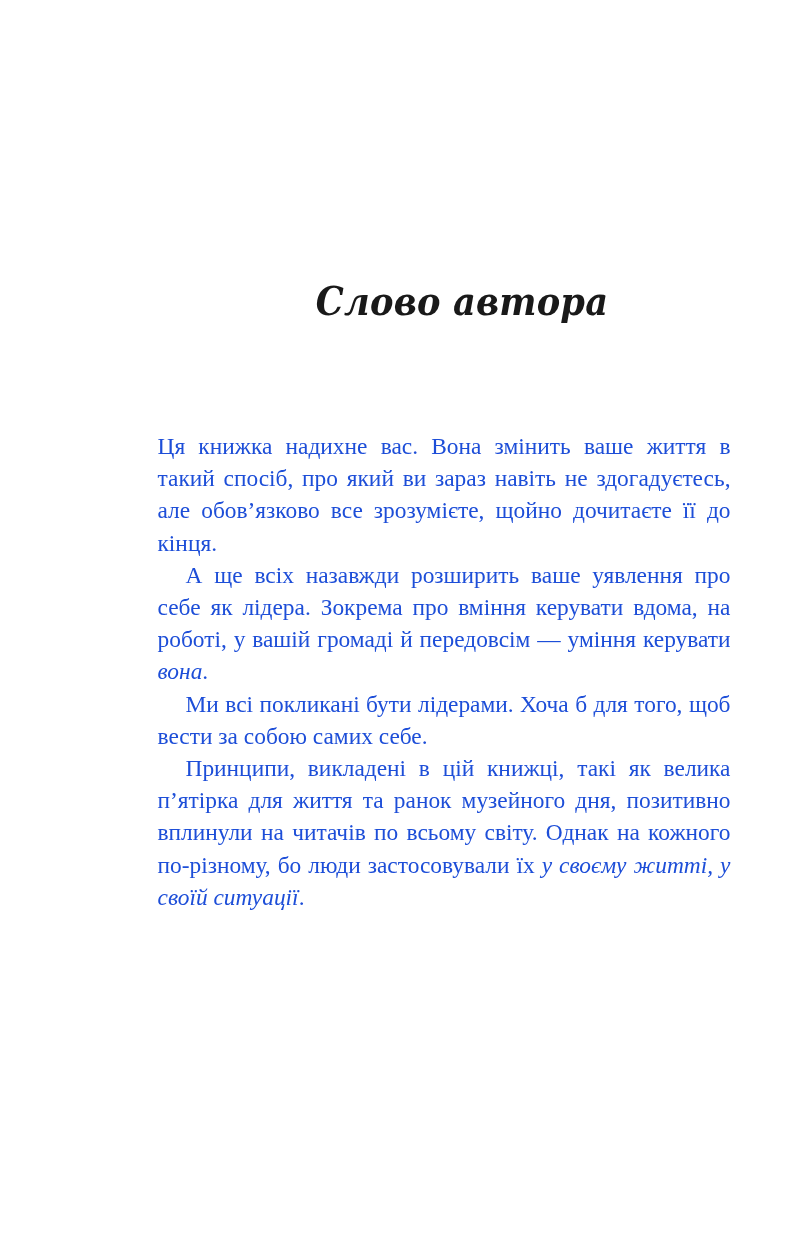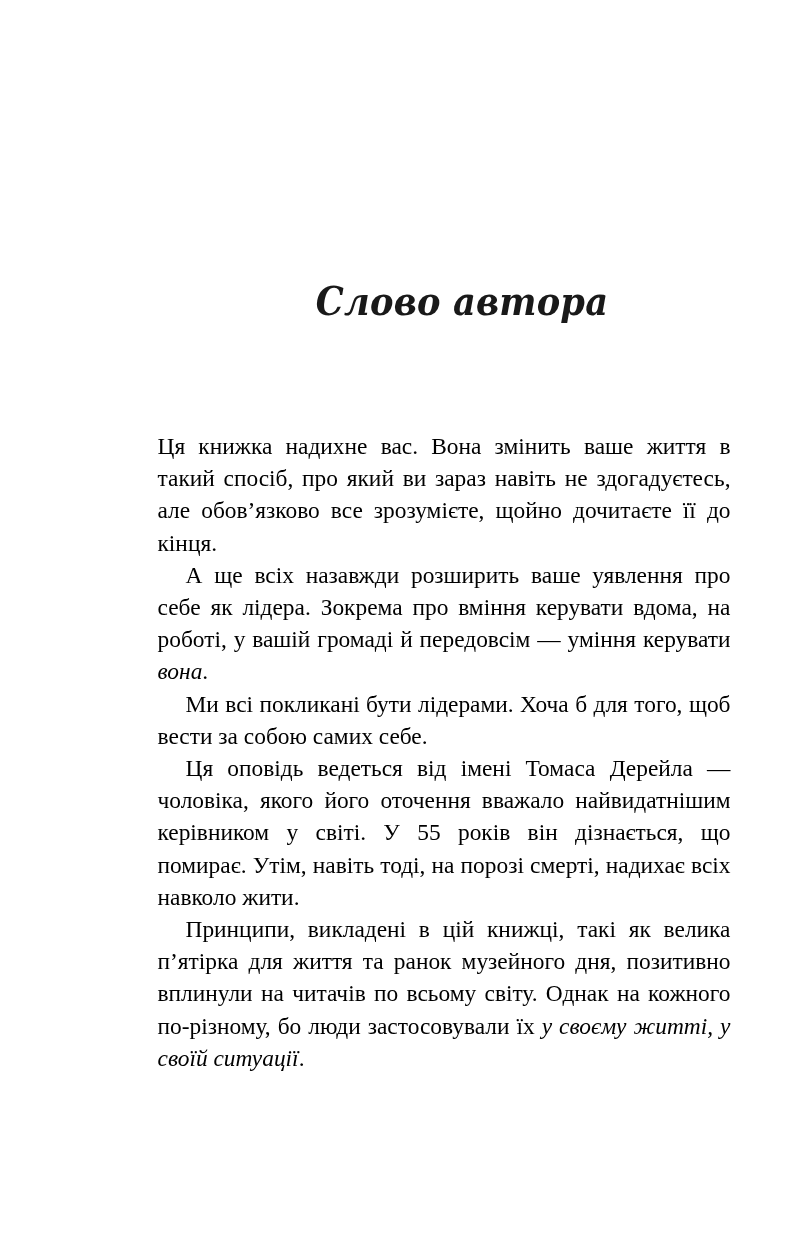--- a/index.html
+++ b/index.html
@@ -40,21 +40,21 @@
 
   
   .body-text {
     position: absolute;
     top: 430px;
     left: 96px;
     width: 573px;
     font-family: "Liberation Serif", "DejaVu Serif", serif;
     font-size: 23.4px;
     line-height: 32.2px;
-    color: #000000;
+    color: #1d4ed8;
     text-align: justify;
     text-justify: inter-word;
     hyphens: manual;
     -webkit-hyphens: manual;
   }
 
   .body-text p {
     margin: 0;
     text-indent: 0;
     text-align: justify;
@@ -88,19 +88,18 @@
 
   <div class="body-text">
 
     <p class="no-stretch">Ця книжка надихне вас. Вона змінить ваше життя в такий спосіб, про який ви зараз навіть не здогадуєтесь, але обов’язково все зрозумієте, щойно дочитаєте її до кінця.</p>
 
     <p class="indent no-stretch"><span>А ще всіх назавжди розширить ваше уявлення про себе як лідера. Зокрема про вміння керувати вдома, на роботі, у вашій громаді й передовсім — уміння керувати </span><em>вона</em><span>.</span></p>
 
     <p class="indent no-stretch">Ми всі покликані бути лідерами. Хоча б для того, щоб вести за собою самих себе.</p>
 
 
-    <p class="indent no-stretch">Ця оповідь ведеться від імені Томаса Дерейла — чоловіка, якого його оточення вважало найвидатнішим керівником у світі. У 55 років він дізнається, що помирає. Утім, навіть тоді, на порозі смерті, надихає всіх навколо жити.</p>
 
     <p class="indent no-stretch"><span>Принципи, викладені в цій книжці, такі як велика п’ятірка для життя та ранок музейного дня, позитивно вплинули на читачів по всьому світу. Однак на кожного по-різному, бо люди застосовували їх </span><em>у своєму житті, у своїй ситуації</em><span>.</span></p>
 
 
   </div>
 </div>
 
 </body></html>

